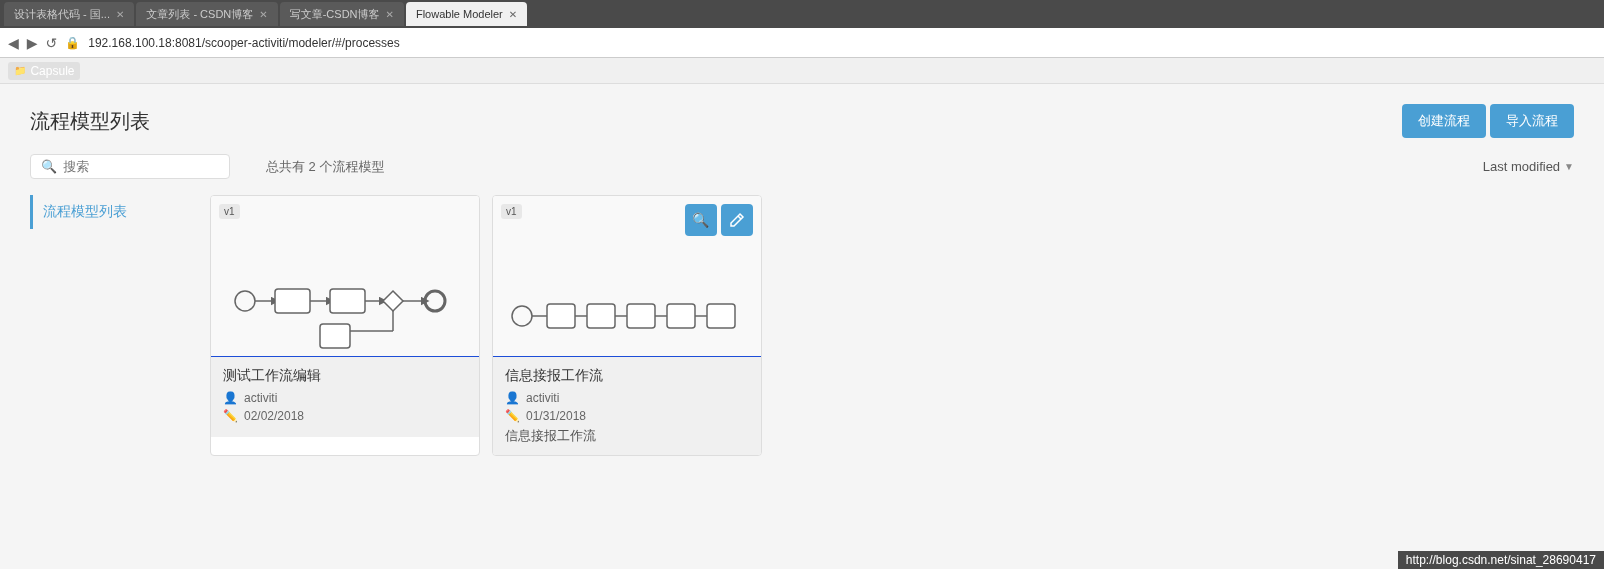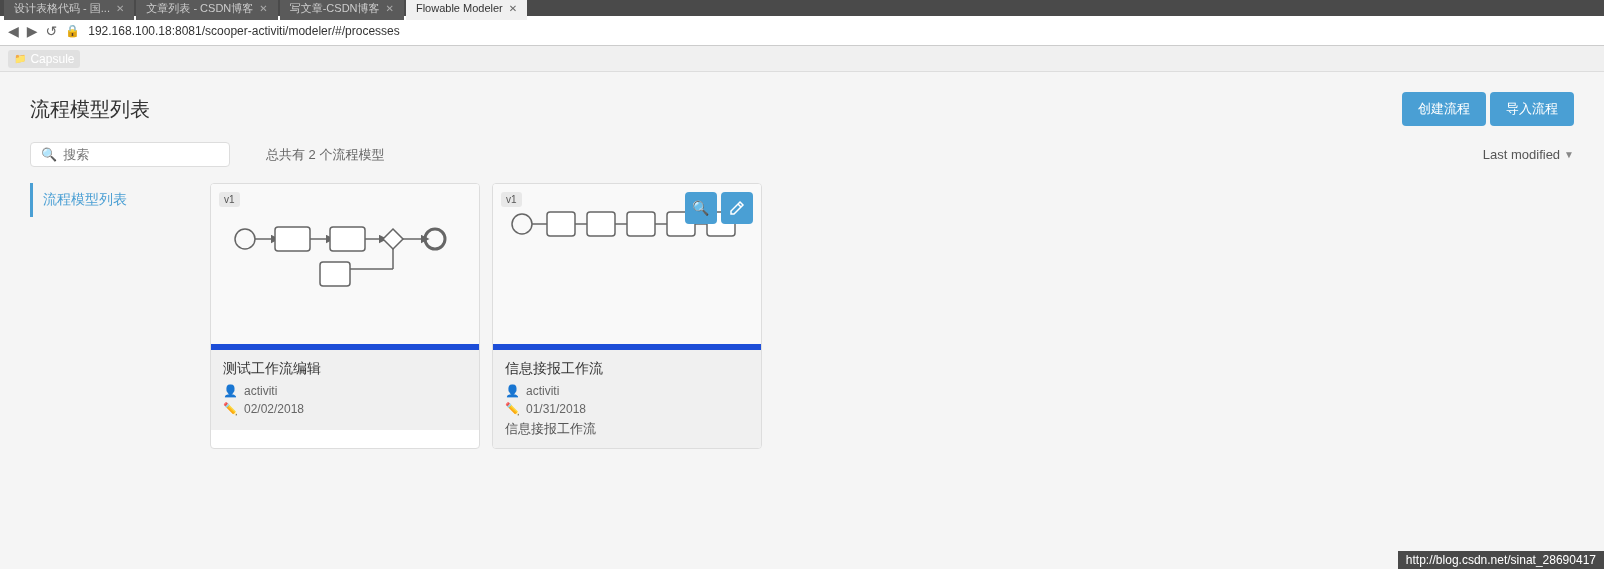--- a/index.html
+++ b/index.html
@@ -7,21 +7,21 @@
 
     
     .browser-chrome {
       background: #3c3c3c;
       color: #fff;
     }
     .tabs-bar {
       display: flex;
       align-items: center;
       background: #4a4a4a;
-      height: 16px;
+      height: 28px;
       padding: 0 4px;
       gap: 2px;
     }
     .tab {
       display: flex;
       align-items: center;
       padding: 0 10px;
       height: 24px;
       border-radius: 4px 4px 0 0;
       font-size: 11px;
@@ -201,21 +201,21 @@
       border: 1px solid #ddd;
       border-radius: 4px;
       overflow: hidden;
       position: relative;
     }
     .card-diagram {
       height: 160px;
       background: #f9f9f9;
       position: relative;
       display: flex;
-      align-items: flex-start;
+      align-items: flex-end;
       justify-content: center;
     }
     .card-version-badge {
       position: absolute;
       top: 8px;
       left: 8px;
       background: #e8e8e8;
       color: #555;
       font-size: 10px;
       padding: 2px 5px;
@@ -237,21 +237,21 @@
       border-radius: 4px;
       font-size: 14px;
       cursor: pointer;
       display: flex;
       align-items: center;
       justify-content: center;
     }
     .card-info {
       padding: 10px 12px;
       background: #f0f0f0;
-      border-top: 6px solid #1d4ed8;
+      border-top: 1px solid #1d4ed8;
     }
     .card-name {
       font-size: 14px;
       color: #333;
       font-weight: 500;
       margin-bottom: 6px;
     }
     .card-meta {
       display: flex;
       align-items: center;

